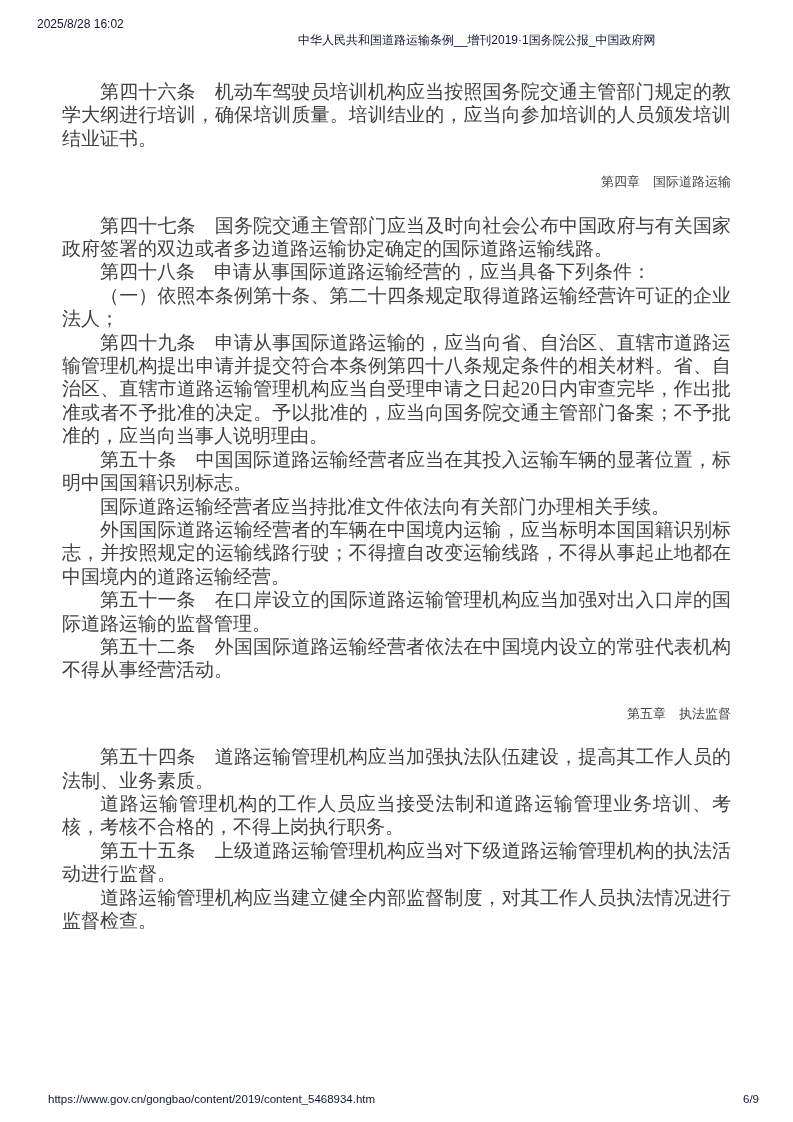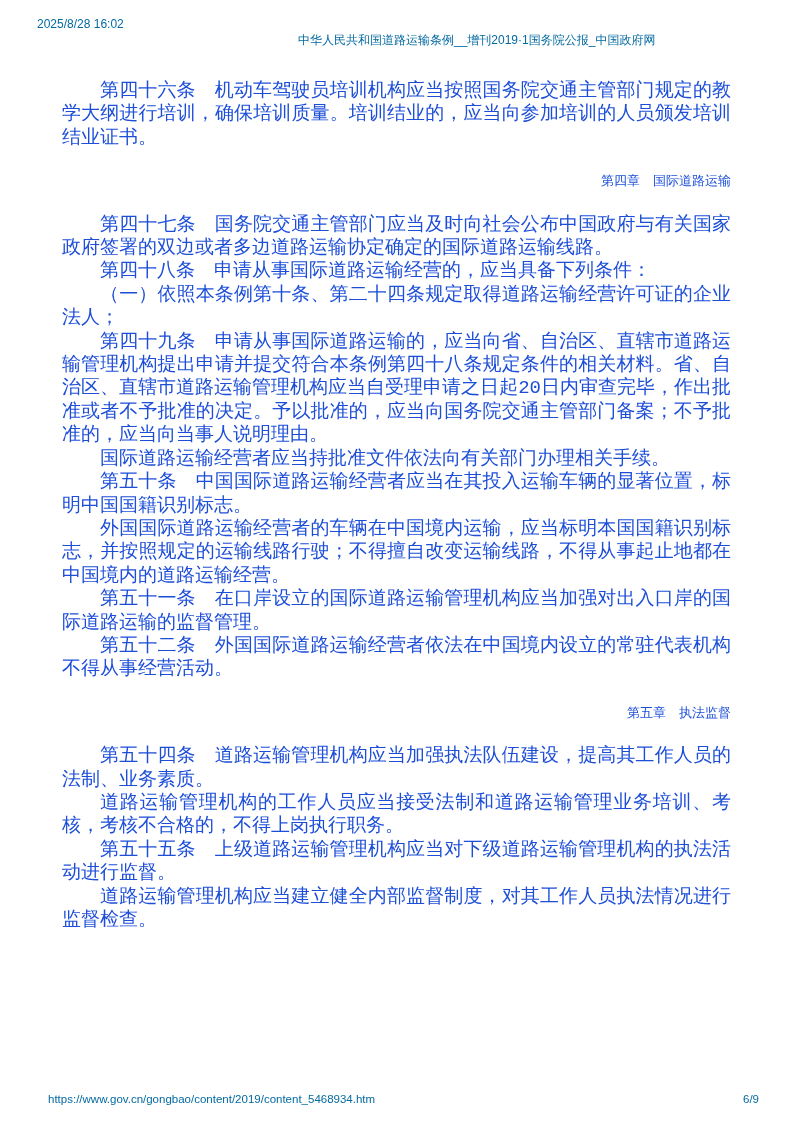--- a/index.html
+++ b/index.html
@@ -9,38 +9,38 @@
     height: 1122px;
     background: #ffffff;
     overflow: hidden;
   }
   
   .print-meta {
     position: absolute;
     font-family: "Liberation Sans", "DejaVu Sans", sans-serif;
     font-size: 12px;
     line-height: 14px;
-    color: #0369a1;
+    color: #0f172a;
     white-space: nowrap;
   }
   .hdr-timestamp { left: 37px; top: 17px; }
   .hdr-title     { left: 298px; top: 17px; margin-top: 16px; }
   .ftr-url       { left: 36px; top: 1092px; font-size: 11.5px; margin-left: 12px; }
   .ftr-page      { right: 34px; top: 1092px; font-size: 11.5px; }
 
   
   .doc {
     position: absolute;
     left: 62px;
     top: 80px;
     width: 669px;
-    font-family: Liberation Mono, monospace;
+    font-family: Liberation Serif, serif;
     font-size: 19px;
     line-height: 23.4px;
-    color: #1d4ed8;
+    color: #404040;
     text-align: justify;
   }
   .doc p.para {
     margin: 0;
     padding: 0;
     text-indent: 2em;
   }
   .doc .chapter-heading {
     margin: 20px 0 20px 0;
     text-align: right;
@@ -58,22 +58,22 @@
 
   <div class="print-meta hdr-title">中华人民共和国道路运输条例__增刊2019·1国务院公报_中国政府网</div>
 
   <div class="doc">
       <p class="para">第四十六条　机动车驾驶员培训机构应当按照国务院交通主管部门规定的教学大纲进行培训，确保培训质量。培训结业的，应当向参加培训的人员颁发培训结业证书。</p>
       <div class="chapter-heading">第四章　国际道路运输</div>
       <p class="para">第四十七条　国务院交通主管部门应当及时向社会公布中国政府与有关国家政府签署的双边或者多边道路运输协定确定的国际道路运输线路。</p>
       <p class="para">第四十八条　申请从事国际道路运输经营的，应当具备下列条件：</p>
       <p class="para">（一）依照本条例第十条、第二十四条规定取得道路运输经营许可证的企业法人；</p>
       <p class="para">第四十九条　申请从事国际道路运输的，应当向省、自治区、直辖市道路运输管理机构提出申请并提交符合本条例第四十八条规定条件的相关材料。省、自治区、直辖市道路运输管理机构应当自受理申请之日起20日内审查完毕，作出批准或者不予批准的决定。予以批准的，应当向国务院交通主管部门备案；不予批准的，应当向当事人说明理由。</p>
+      <p class="para">第五十条　中国国际道路运输经营者应当在其投入运输车辆的显著位置，标明中国国籍识别标志。</p>
       <p class="para">国际道路运输经营者应当持批准文件依法向有关部门办理相关手续。</p>
-      <p class="para">第五十条　中国国际道路运输经营者应当在其投入运输车辆的显著位置，标明中国国籍识别标志。</p>
       <p class="para">外国国际道路运输经营者的车辆在中国境内运输，应当标明本国国籍识别标志，并按照规定的运输线路行驶；不得擅自改变运输线路，不得从事起止地都在中国境内的道路运输经营。</p>
       <p class="para">第五十一条　在口岸设立的国际道路运输管理机构应当加强对出入口岸的国际道路运输的监督管理。</p>
       <p class="para">第五十二条　外国国际道路运输经营者依法在中国境内设立的常驻代表机构不得从事经营活动。</p>
       <div class="chapter-heading">第五章　执法监督</div>
       <p class="para">第五十四条　道路运输管理机构应当加强执法队伍建设，提高其工作人员的法制、业务素质。</p>
       <p class="para">道路运输管理机构的工作人员应当接受法制和道路运输管理业务培训、考核，考核不合格的，不得上岗执行职务。</p>
       <p class="para">第五十五条　上级道路运输管理机构应当对下级道路运输管理机构的执法活动进行监督。</p>
       <p class="para">道路运输管理机构应当建立健全内部监督制度，对其工作人员执法情况进行监督检查。</p>
     </div>
 

